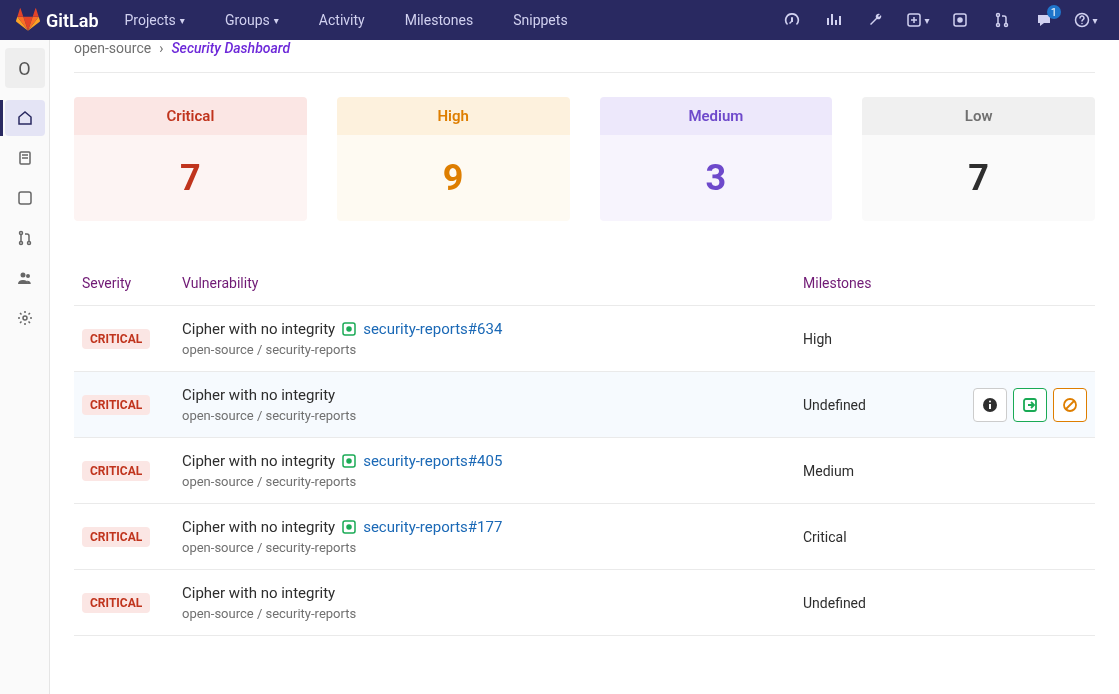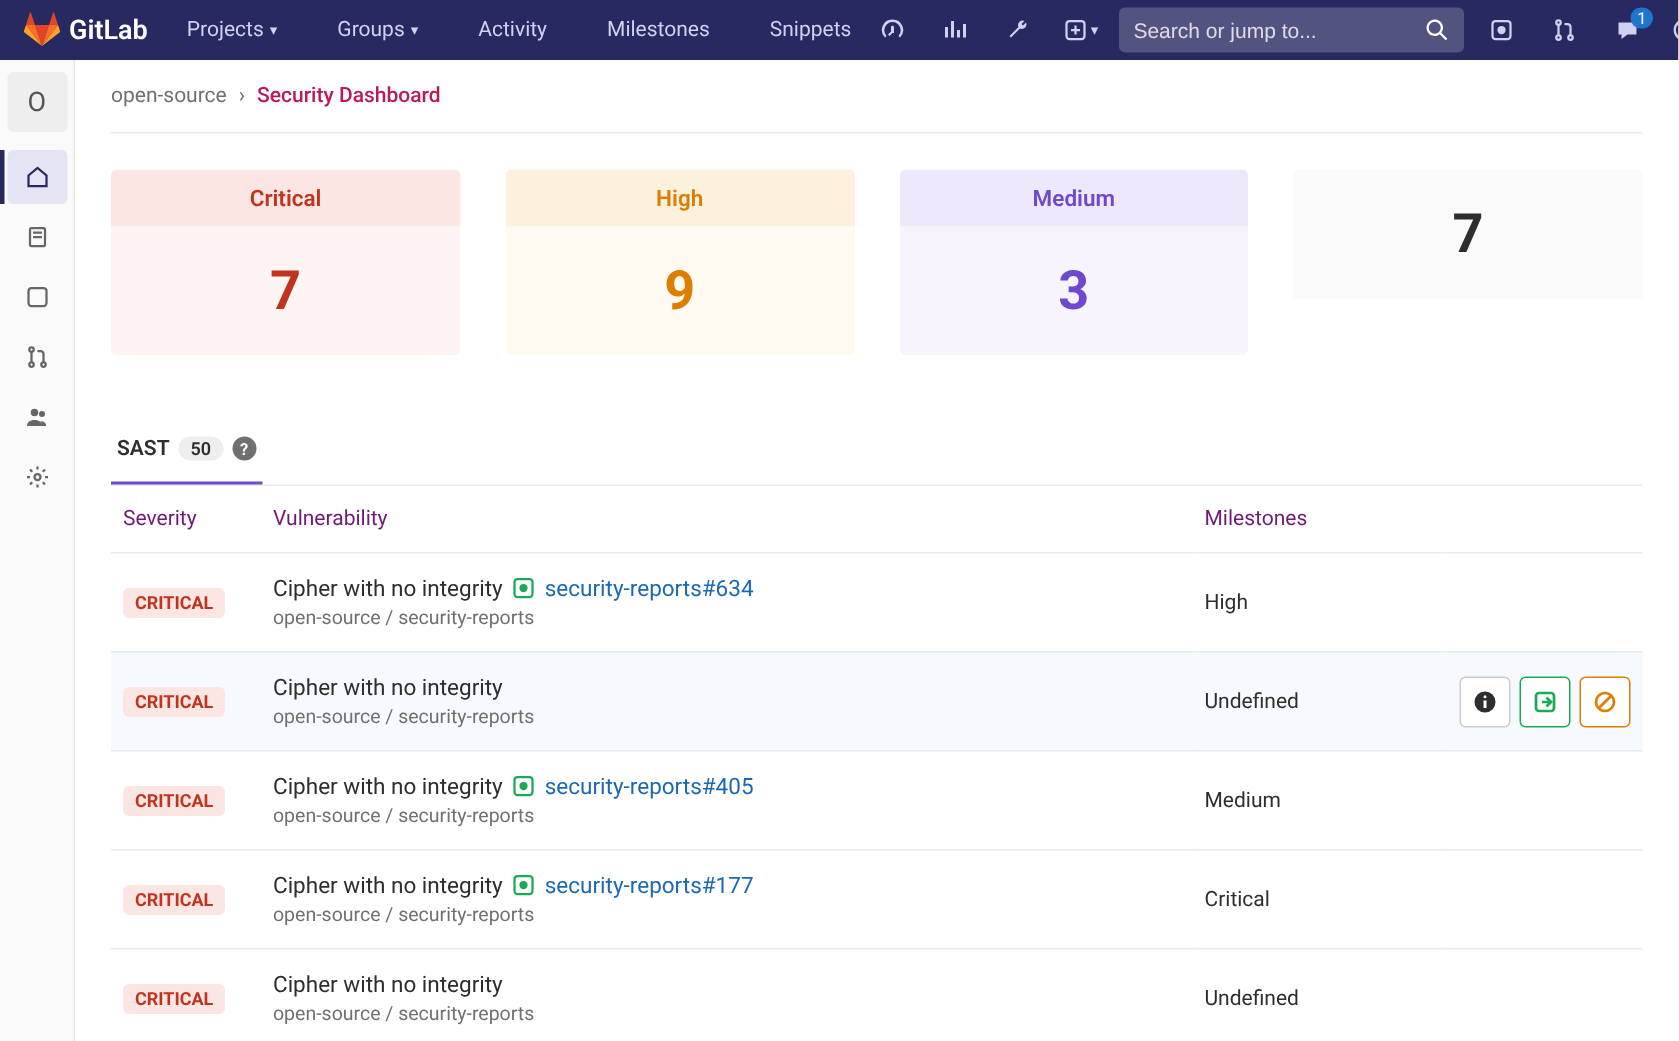--- a/index.html
+++ b/index.html
@@ -21,24 +21,24 @@
   .chevron-down { font-size: 10px; }
 
   
   .layout { display: flex; height: calc(100vh - 40px); }
   .sidebar { width: 50px; background: #fafafa; border-right: 1px solid #e5e5e5; display: flex; flex-direction: column; align-items: center; padding-top: 8px; gap: 4px; }
   .project-avatar { width: 40px; height: 40px; border-radius: 4px; background: #eee; display: flex; align-items: center; justify-content: center; font-size: 18px; color: #555; margin-bottom: 8px; }
   .sidebar-item { width: 40px; height: 36px; display: flex; align-items: center; justify-content: center; cursor: pointer; color: #666; border-radius: 4px; position: relative; }
   .sidebar-item.active { background: #e4e4f5; }
   .sidebar-item.active::before { content: ""; position: absolute; left: -5px; top: 0; bottom: 0; width: 3px; background: #292961; }
   
-  .content { flex: 1; padding: 16px 24px; overflow-y: auto; }
+  .content { flex: 1; padding: 0 24px; overflow-y: auto; }
   .breadcrumb { display: flex; align-items: center; gap: 8px; color: #707070; font-size: 14px; padding-bottom: 16px; margin-bottom: 24px; border-bottom: 1px solid #eaeaea; }
   .breadcrumb a { color: #707070; text-decoration: none; }
-  .breadcrumb .current { color: #be185d; font-weight: 500; }
+  .breadcrumb .current { color: #6d28d9; font-weight: 500; font-style: italic; }
   
   
   .summary-cards { display: flex; gap: 30px; margin-bottom: 40px; }
   .card { flex: 1; border-radius: 4px; overflow: hidden; }
   .card-header { text-align: center; padding: 10px; font-weight: 600; font-size: 15px; }
   .card-body { text-align: center; padding: 22px 10px; font-size: 36px; font-weight: 700; }
   .card.critical .card-header { background: #fbe6e4; color: #c0341d; }
   .card.critical .card-body { background: #fdf4f3; color: #c0341d; }
   .card.high .card-header { background: #fdf1dd; color: #de7e00; }
   .card.high .card-body { background: #fefaf2; color: #de7e00; }
@@ -125,26 +125,20 @@
           <path d="M13 3a3 3 0 01-4 4L3 13l-1-1 6-6a3 3 0 014-4l-2 2 1 1 2-2z"></path>
         </svg>
       </div>
     <div class="nav-icon">
         <svg width="16" height="16" viewBox="0 0 16 16" fill="none" stroke="currentColor" stroke-width="1.5">
           <rect x="2" y="2" width="12" height="12" rx="2"></rect>
           <path d="M8 5v6M5 8h6"></path>
         </svg>
         <span class="chevron-down" style="margin-left:2px;">▾</span>
       </div>
-    <div class="search-box">
-      <input class="search-input" placeholder="Search or jump to..." style="">
-      <svg width="16" height="16" viewBox="0 0 16 16" fill="currentColor">
-          <path d="M6.5 1a5.5 5.5 0 014.4 8.8l4 4-1.1 1.1-4-4A5.5 5.5 0 116.5 1zm0 1.5a4 4 0 100 8 4 4 0 000-8z"></path>
-        </svg>
-    </div>
     <div class="nav-icon">
         <svg width="16" height="16" viewBox="0 0 16 16" fill="none" stroke="currentColor" stroke-width="1.5">
           <rect x="2" y="2" width="12" height="12" rx="2"></rect>
           <circle cx="8" cy="8" r="2" fill="currentColor"></circle>
         </svg>
       </div>
     <div class="nav-icon">
         <svg width="16" height="16" viewBox="0 0 16 16" fill="none" stroke="currentColor" stroke-width="1.5">
           <circle cx="4" cy="3" r="1.5"></circle>
           <circle cx="4" cy="13" r="1.5"></circle>
@@ -225,31 +219,25 @@
       </div>
       <div class="card high">
         <div class="card-header">High</div>
         <div class="card-body">9</div>
       </div>
       <div class="card medium">
         <div class="card-header">Medium</div>
         <div class="card-body">3</div>
       </div>
       <div class="card low">
+        <div class="card-header">Low</div>
         <div class="card-body">7</div>
       </div>
     </div>
 
-    <div class="tabs">
-      <div class="tab active">
-        <span>SAST</span>
-        <span class="count-badge">50</span>
-        <span class="help-icon">?</span>
-      </div>
-    </div>
 
     <table class="vuln-table">
       <thead>
         <tr>
           <th class="col-sev">Severity</th>
           <th>Vulnerability</th>
           <th class="col-conf">Milestones</th>
           <th class="col-act"></th>
         </tr>
       </thead>

